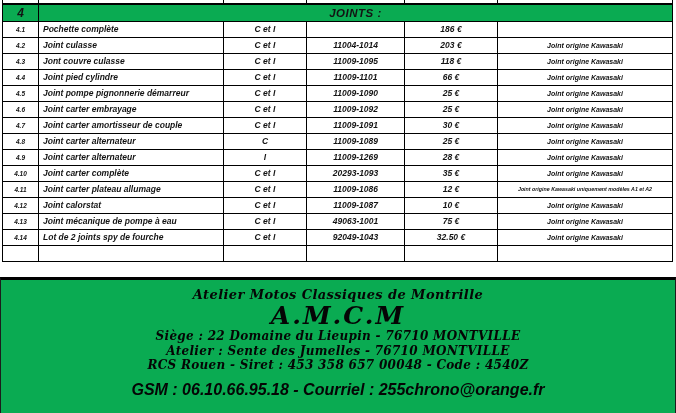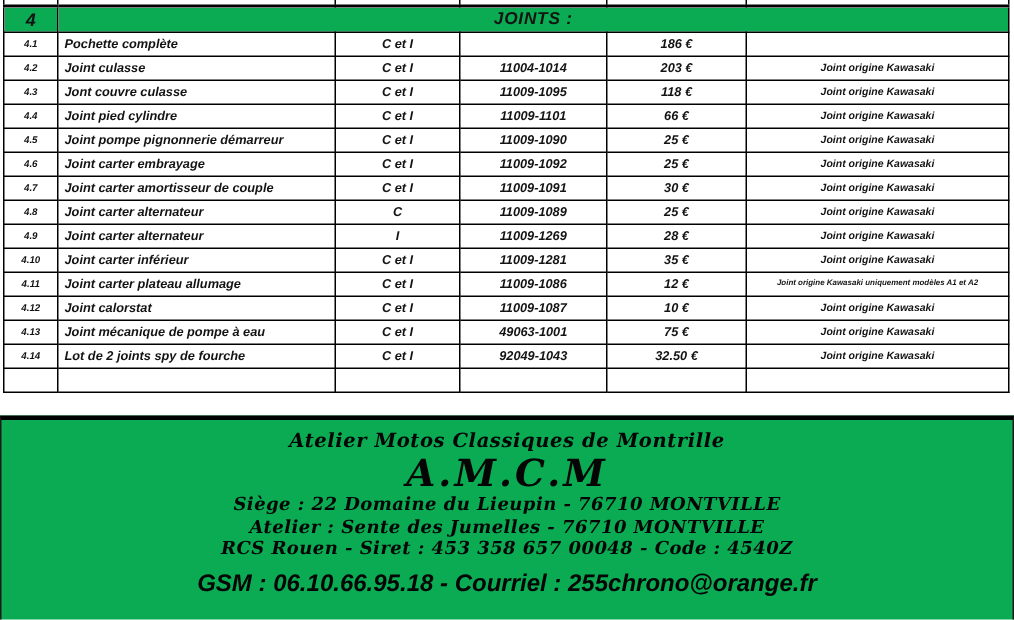--- a/index.html
+++ b/index.html
@@ -193,23 +193,23 @@
       <td class="c-num">4.9</td>
       <td class="c-desc">Joint carter alternateur</td>
       <td class="c-usage">I</td>
       <td class="c-ref">11009-1269</td>
       <td class="c-price">28 €</td>
       <td class="c-note">Joint origine Kawasaki</td>
     </tr>
 
     <tr class="body-row">
       <td class="c-num">4.10</td>
-      <td class="c-desc">Joint carter inférieur</td>
-      <td class="c-usage">C et I</td>
-      <td class="c-ref">11009-1281</td>
+      <td class="c-desc">Joint carter complète</td>
+      <td class="c-usage">C et I</td>
+      <td class="c-ref">20293-1093</td>
       <td class="c-price">35 €</td>
       <td class="c-note">Joint origine Kawasaki</td>
     </tr>
 
     <tr class="body-row">
       <td class="c-num">4.11</td>
       <td class="c-desc">Joint carter plateau allumage</td>
       <td class="c-usage">C et I</td>
       <td class="c-ref">11009-1086</td>
       <td class="c-price">12 €</td>

